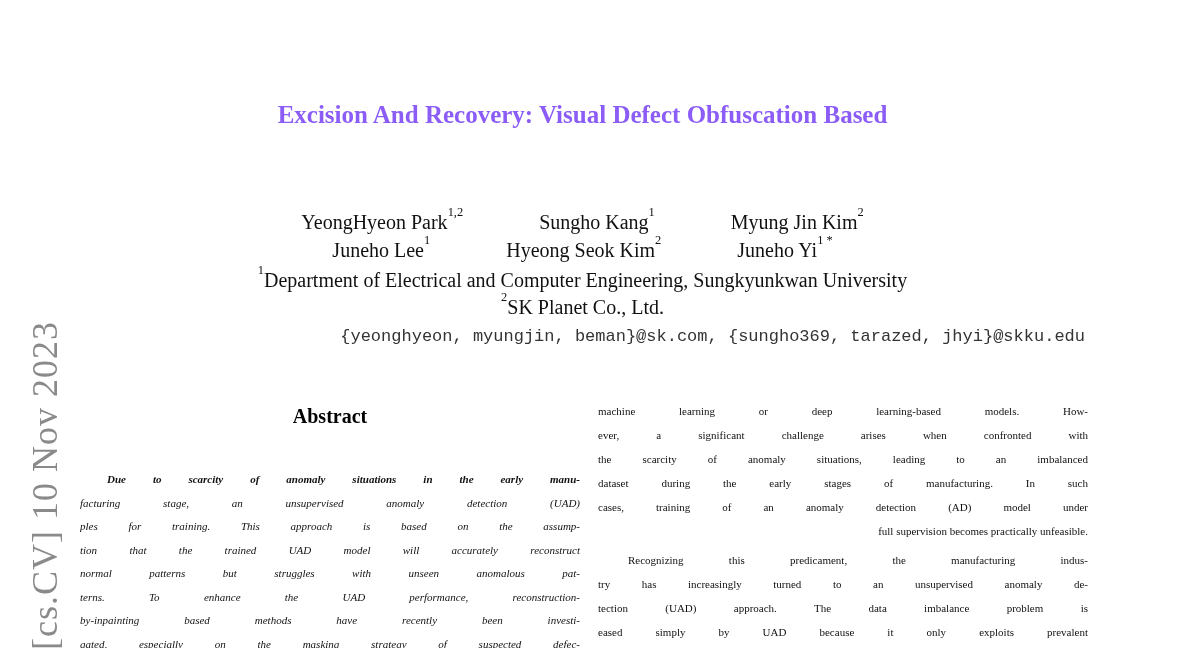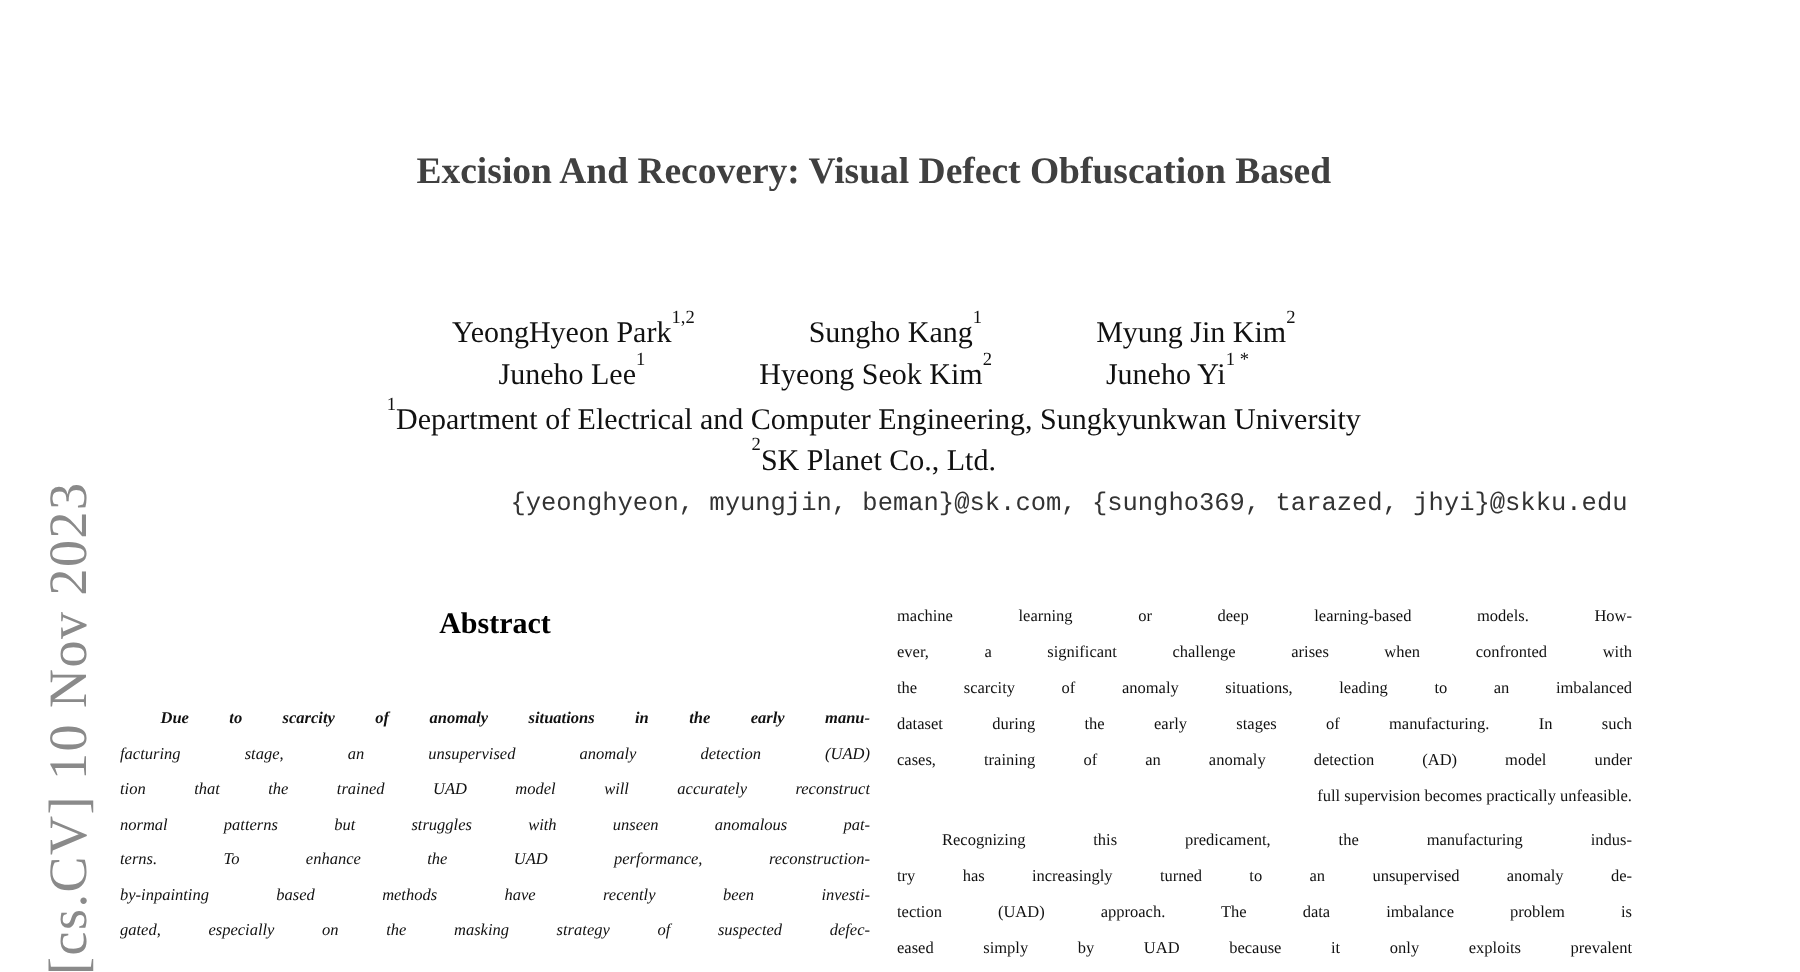--- a/index.html
+++ b/index.html
@@ -22,21 +22,21 @@
     font-size: 36px;
     letter-spacing: 1px;
     white-space: nowrap;
     font-family: "Liberation Serif", serif;
   }
   
   .content { position: absolute; left: 80px; top: 0; width: 1005px; }
   .paper-title {
     position: absolute; top: 96px; left: 0; width: 100%;
     text-align: center; font-weight: bold; font-size: 25px; line-height: 38px;
-    color: #404040;
+    color: #8b5cf6;
   }
   .authors {
     position: absolute; top: 208px; left: 0; width: 100%;
     font-size: 20px; line-height: 28px;
   }
   .authors-row { display: flex; justify-content: center; gap: 76px; }
   .affils {
     position: absolute; top: 267px; left: 0; width: 100%;
     text-align: center; font-size: 20px; line-height: 27px;
   }
@@ -96,20 +96,21 @@
     </div>
 
     <div class="email-line">{yeonghyeon, myungjin, beman}@sk.com, {sungho369, tarazed, jhyi}@skku.edu</div>
 
   </div>
 
   <div class="col-left abs">
     <div class="abstract-heading">Abstract</div>
     <div class="line jl indent1">Due to scarcity of anomaly situations in the early manu-</div>
     <div class="line jl">facturing stage, an unsupervised anomaly detection (UAD)</div>
+    <div class="line jl">ples for training. This approach is based on the assump-</div>
     <div class="line jl">tion that the trained UAD model will accurately reconstruct</div>
     <div class="line jl">normal patterns but struggles with unseen anomalous pat-</div>
     <div class="line jl">terns. To enhance the UAD performance, reconstruction-</div>
     <div class="line jl">by-inpainting based methods have recently been investi-</div>
     <div class="line jl">gated, especially on the masking strategy of suspected defec-</div>
   </div>
 
   <div class="col-right">
     <div class="para1">
       <div class="line jl">machine learning or deep learning-based models. How-</div>

